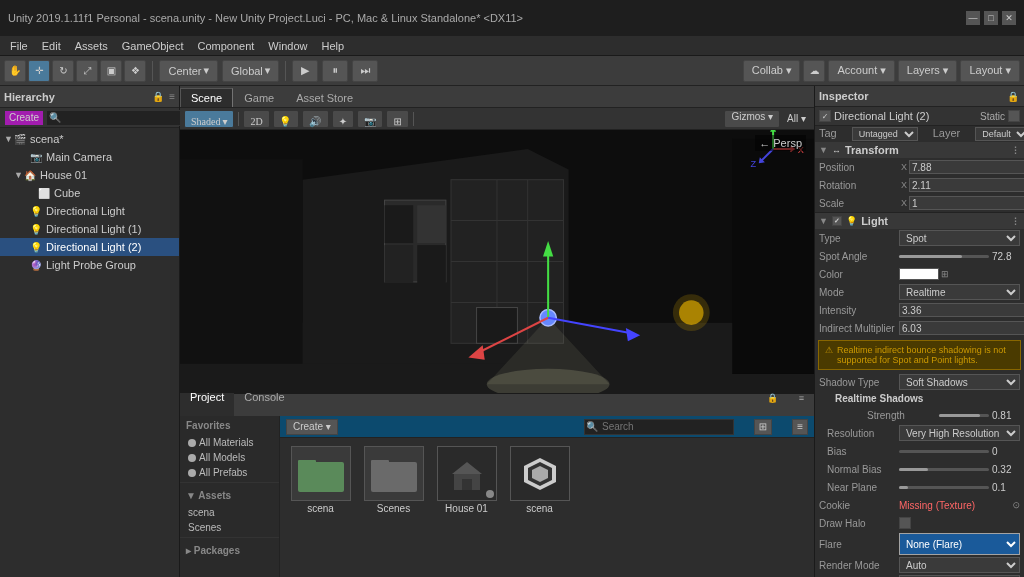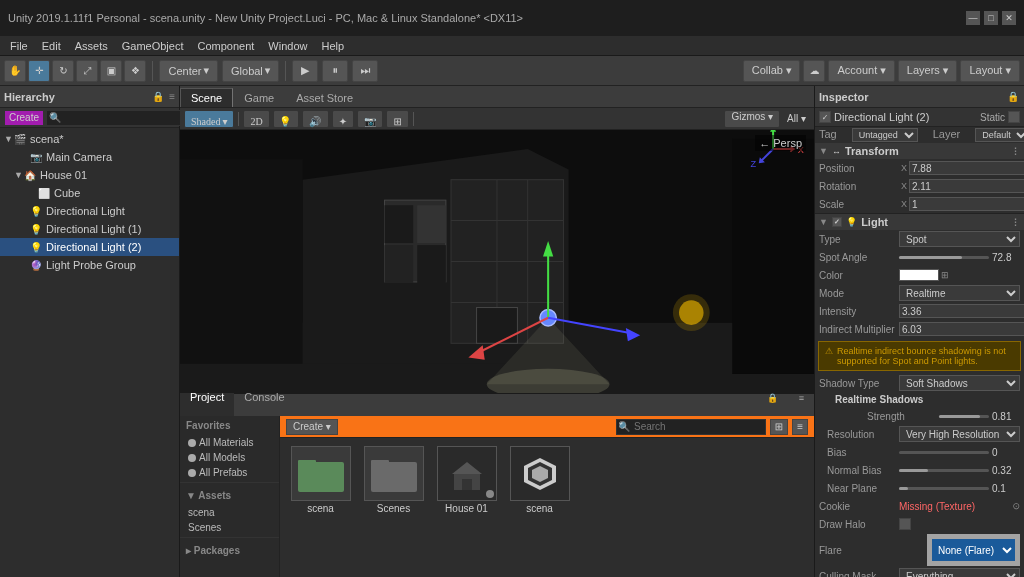--- a/index.html
+++ b/index.html
@@ -65,21 +65,21 @@
     #bottom { height: 200px; background: #2d2d2d; border-top: 1px solid #1a1a1a; display: flex; flex-direction: column; }
     .bottom-tabs { height: 22px; background: #3c3c3c; display: flex; align-items: flex-end; }
     .bottom-tab { padding: 13px 10px; font-size: 11px; color: #aaa; cursor: pointer; }
     .bottom-tab.active { background: #2d2d2d; color: #fff; border-top: 1px solid #555; }
     .bottom-content { flex: 1; display: flex; overflow: hidden; }
     .project-sidebar { width: 100px; background: #2a2a2a; border-right: 1px solid #222; overflow-y: auto; }
     .proj-section { padding: 4px 6px; font-size: 10px; font-weight: bold; color: #888; }
     .proj-item { padding: 2px 8px; font-size: 10px; color: #bbb; cursor: pointer; display: flex; align-items: center; gap: 3px; }
     .proj-item .dot { width: 8px; height: 8px; background: #888; border-radius: 50%; }
     .project-main { flex: 1; overflow-x: auto; }
-    .project-toolbar { height: 22px; background: #f97316; display: flex; align-items: center; padding: 0 6px; gap: 4px; border-bottom: 1px solid #222; }
+    .project-toolbar { height: 22px; background: #0c4a6e; display: flex; align-items: center; padding: 0 6px; gap: 20px; border-bottom: 1px solid #222; }
     .project-create-btn { height: 16px; padding: 0 6px; background: #555; border: 1px solid #444; color: #ccc; font-size: 10px; cursor: pointer; }
     .project-search { flex: 1; max-width: 150px; height: 16px; background: #222; border: 1px solid #333; color: #ccc; font-size: 10px; padding: 0 2px; }
     .project-sort-btn { height: 16px; padding: 0 4px; background: #555; border: 1px solid #444; color: #ccc; font-size: 10px; cursor: pointer; }
     .project-assets { display: flex; flex-wrap: wrap; align-content: flex-start; padding: 8px; gap: 8px; }
     .asset-item { display: flex; flex-direction: column; align-items: center; width: 65px; cursor: pointer; }
     .asset-thumb { width: 60px; height: 55px; background: #3a3a3a; border: 1px solid #555; display: flex; align-items: center; justify-content: center; position: relative; }
     .asset-label { font-size: 10px; color: #ccc; text-align: center; margin-top: 2px; max-width: 65px; overflow: hidden; text-overflow: ellipsis; white-space: nowrap; }
 
     
     #inspector { width: 210px; background: #2d2d2d; border-left: 1px solid #1a1a1a; overflow-y: auto; display: flex; flex-direction: column; }
@@ -95,21 +95,21 @@
     .xyz-label { font-size: 9px; color: #888; padding: 0 2px; }
     .xyz-input { flex: 1; height: 14px; background: #3a3a3a; border: 1px solid #555; color: #ccc; font-size: 10px; padding: 0 2px; }
     .slider-row { display: flex; align-items: center; gap: 3px; flex: 1; }
     .slider-track { flex: 1; height: 3px; background: #555; border-radius: 2px; position: relative; }
     .slider-fill { height: 100%; background: #999; border-radius: 2px; }
     .slider-value { min-width: 28px; text-align: left; font-size: 10px; color: #ccc; }
     .warning-box { background: #4a3a00; border: 1px solid #886600; padding: 4px 6px; margin: 3px; font-size: 9px; color: #cc9900; display: flex; gap: 4px; align-items: flex-start; }
     .tag-label { color: #999; }
     .color-swatch { width: 40px; height: 12px; background: #fff; border: 1px solid #555; cursor: pointer; }
     .missing-texture { color: #ff6666; font-size: 10px; }
-    .flare-select { background: #1a5a9a; border: 5px solid #a3a3a3; color: #fff; height: 32px; font-size: 10px; padding: 0 2px; flex: 1; margin-left: 28px; }
+    .flare-select { background: #1a5a9a; border: 1px solid #a3a3a3; color: #fff; height: 22px; font-size: 10px; padding: 0 2px; flex: 1; }
     .checkbox { width: 12px; height: 12px; background: #555; border: 1px solid #444; cursor: pointer; display: flex; align-items: center; justify-content: center; font-size: 8px; color: #ccc; }
 
     
     .scene-svg { position: absolute; top: 0; left: 0; width: 100%; height: 100%; }
 
     .house-thumb { background: #2a2a2a; }
 
     
     .insp-tag-row { display: flex; align-items: flex-start; padding: 1px 4px; min-height: 16px; gap: 15px; }
     .insp-tag-select { height: 14px; background: #3a3a3a; border: 1px solid #555; color: #ccc; font-size: 9px; padding: 0 2px; }
@@ -632,20 +632,28 @@
         <div class="checkbox"></div>
       </div>
 
       <div class="inspector-row">
         <span class="inspector-label">Flare</span>
         <select class="flare-select">
           <option>None (Flare)</option>
         </select>
       </div>
 
+      <div class="inspector-row">
+        <span class="inspector-label">Render Mode</span>
+        <select class="inspector-select">
+          <option>Auto</option>
+          <option>Important</option>
+          <option>Not Important</option>
+        </select>
+      </div>
 
       <div class="inspector-row">
         <span class="inspector-label">Culling Mask</span>
         <select class="inspector-select">
           <option>Everything</option>
           <option>Nothing</option>
         </select>
       </div>
     </div>
 

